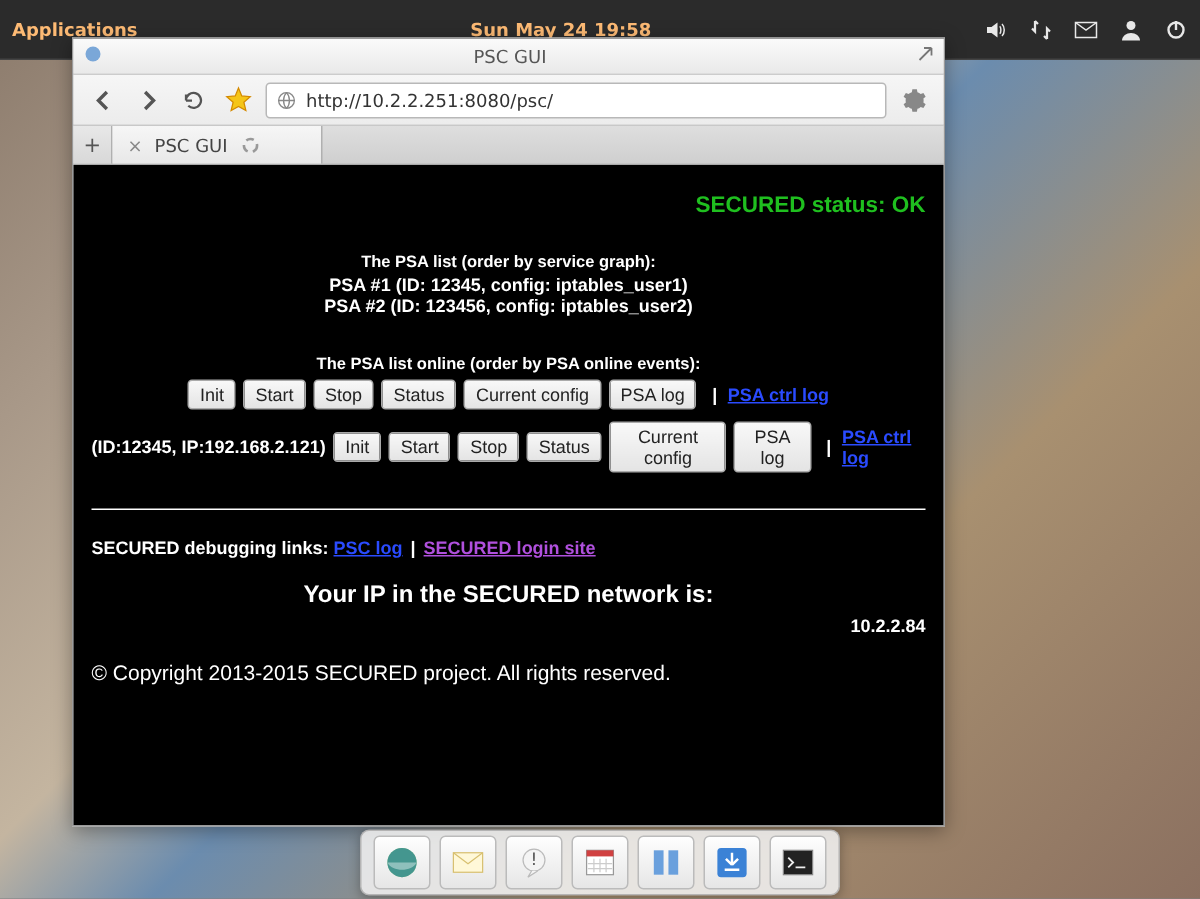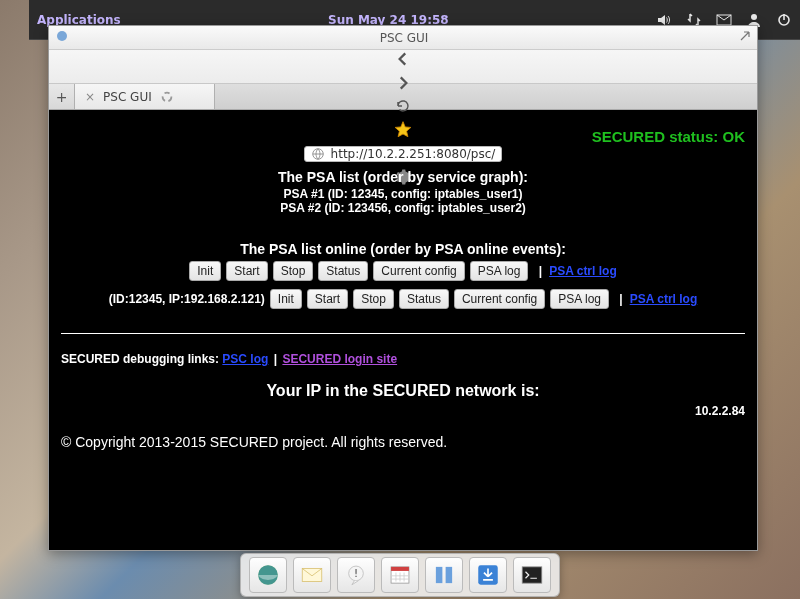--- a/index.html
+++ b/index.html
@@ -8,38 +8,37 @@
   font-family: "DejaVu Sans", Arial, sans-serif;
   overflow: hidden;
   background: linear-gradient(135deg, #8b7a6b 0%, #a89888 20%, #c4b5a0 40%, #6b8cae 50%, #a89070 70%, #8b7060 100%);
   position: relative;
 }
 
 
 .top-panel {
   height: 40px;
   background: #2b2b2b;
-  color: #c4b5fd;
+  color: #fdba74;
   display: flex;
   align-items: center;
   font-size: 12px;
   padding: 0 8px;
   border-bottom: 1px solid #444;
-  margin-left: 29px;
 }
 .top-panel .apps { font-weight: bold; }
 .top-panel .center { flex: 1; text-align: center; font-weight: bold; }
 .top-panel .tray { display: flex; gap: 14px; align-items: center; }
 .top-panel .ico { width: 16px; height: 16px; display: inline-flex; align-items: center; justify-content: center; }
 
 
 .browser-window {
   position: absolute;
   top: 25px; left: 48px;
-  width: 710px;
+  width: 582px;
   background: #f4f4f4;
   border: 1px solid #9a9a9a;
   box-shadow: 0 3px 12px rgba(0,0,0,0.35);
 }
 .window-titlebar {
   height: 24px;
   background: linear-gradient(#fafafa, #e9e9e9);
   display: flex; align-items: center;
   padding: 0 6px;
   border-bottom: 1px solid #ccc;
@@ -47,21 +46,20 @@
 }
 .window-titlebar .winicon { width: 14px; }
 .window-titlebar .title { flex: 1; text-align: center; color: #555; }
 
 .browser-toolbar {
   height: 34px;
   background: linear-gradient(#f6f6f6, #ececec);
   display: flex; align-items: center; gap: 6px;
   padding: 0 8px;
   border-bottom: 1px solid #c8c8c8;
-  flex-direction: column;
 }
 .nav-btn {
   width: 24px; height: 24px;
   display: flex; align-items: center; justify-content: center;
   border-radius: 3px;
   color: #555;
 }
 .star-icon svg { width: 20px; height: 20px; }
 .url-bar {
   flex: 1;
@@ -113,21 +111,21 @@
 .status-line {
   text-align: right;
   color: #1fbf1f;
   font-weight: bold;
   font-size: 15px;
   margin-bottom: 24px;
 }
 .section-title {
   text-align: center;
   font-weight: bold;
-  font-size: 14px;
+  font-size: 11px;
   margin-bottom: 2px;
 }
 .psa-line { text-align: center; font-weight: bold; font-size: 12px; }
 .psa-block { margin-bottom: 26px; }
 
 .online-row {
   display: flex; align-items: center; justify-content: center;
   gap: 5px;
   margin: 4px 0 8px;
   font-weight: bold;

